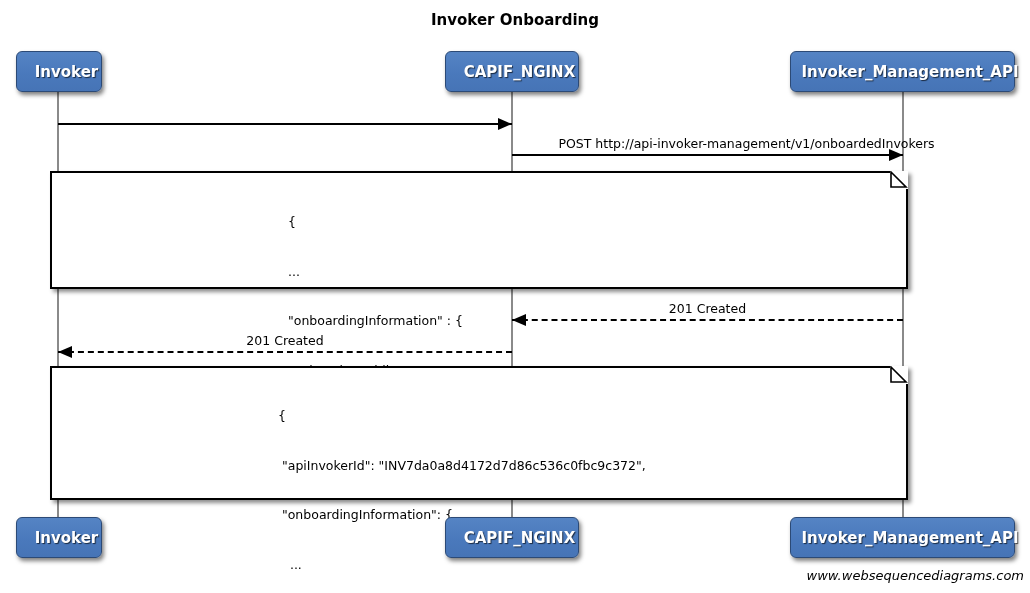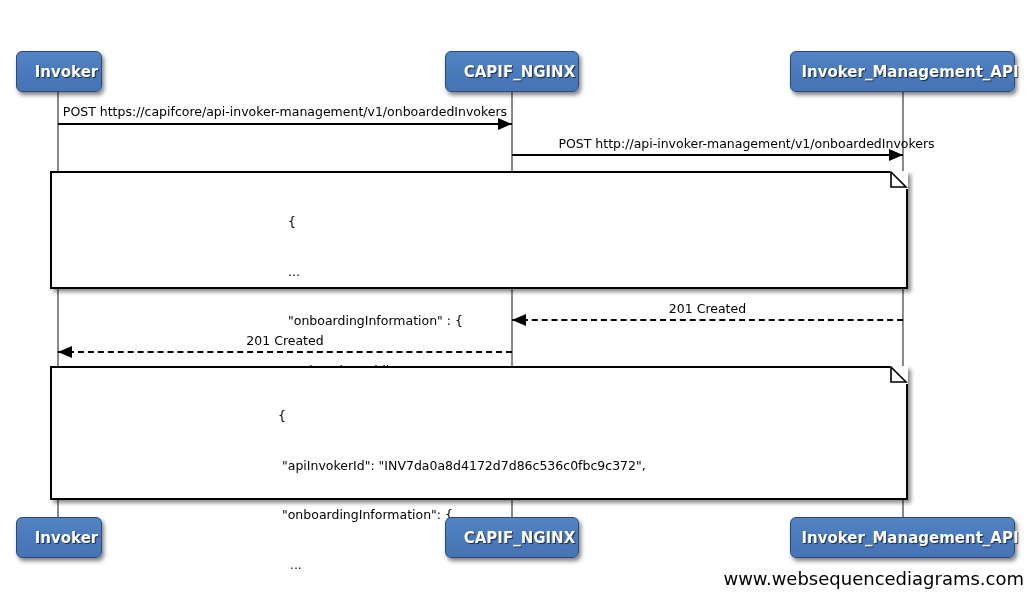--- a/index.html
+++ b/index.html
@@ -39,34 +39,34 @@
     position:absolute;z-index:3;box-sizing:border-box;
     background:#ffffff;border:2px solid #000000;
     box-shadow:3px 3px 4px rgba(0,0,0,0.45);
   }
   .dogear{position:absolute;top:-2px;right:-2px;z-index:5;}
   .note-text{
     position:absolute;font-size:12.5px;line-height:16.5px;white-space:pre;
     text-align:left;
   }
   .watermark{
-    position:absolute;top:568px;right:6px;font-size:18px;color:#000;
+    position:absolute;top:568px;right:6px;font-size:13px;color:#000;font-style:italic;
   }
 </style>
 </head>
 <body>
 
 <div class="canvas">
 
+  <div class="title">Invoker Onboarding</div>
 
   <div class="lifeline" style="left:57px;top:92px;height:425px;"></div>
   <div class="lifeline" style="left:511px;top:92px;height:425px;"></div>
   <div class="lifeline" style="left:902px;top:92px;height:425px;"></div>
 
-  <div class="msg-label" style="left:58px;top:104px;width:454px;">POST https://capifcore/api-invoker-management/v1/onboardedInvokers</div>
   <div class="msg-line solid" style="left:58px;top:123px;width:454px;"></div>
   <div class="ah ah-r" style="left:498px;top:118px;"></div>
 
   <div class="msg-label" style="left:512px;top:136px;width:469px;">POST http://api-invoker-management/v1/onboardedInvokers</div>
   <div class="msg-line solid" style="left:512px;top:154px;width:391px;"></div>
   <div class="ah ah-r" style="left:889px;top:149px;"></div>
 
   <div class="note" style="left:50px;top:171px;width:858px;height:118px;">
     <svg class="dogear" width="18" height="18" viewBox="0 0 18 18">
       <rect x="0" y="0" width="18" height="18" fill="#ffffff"></rect>

